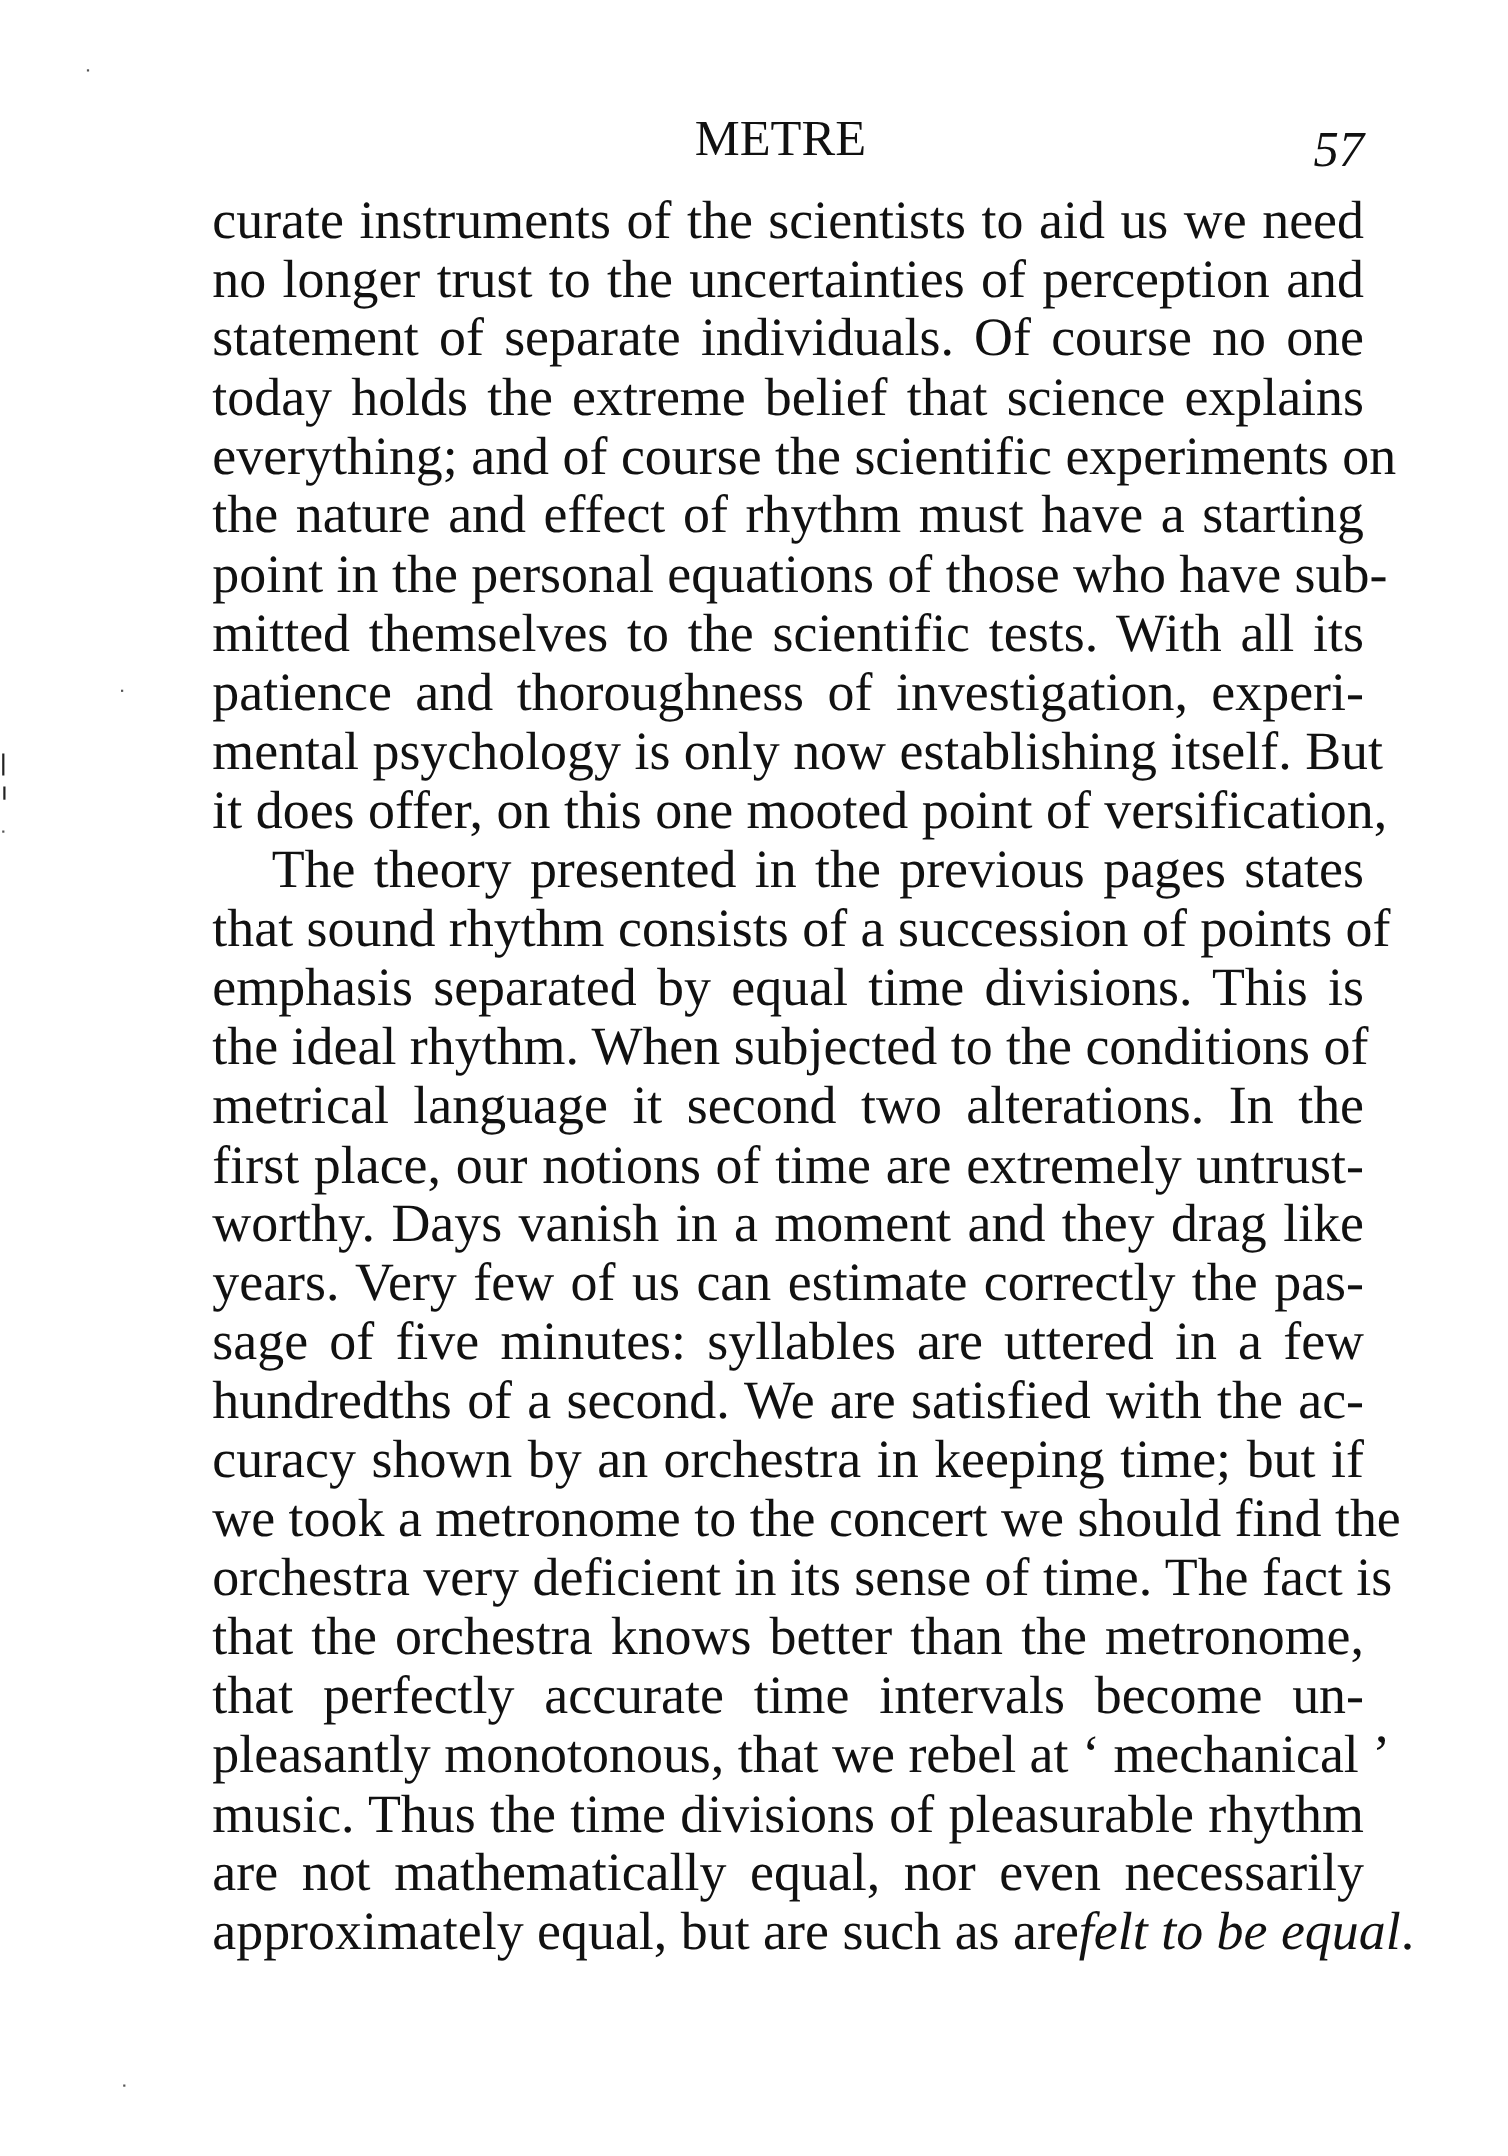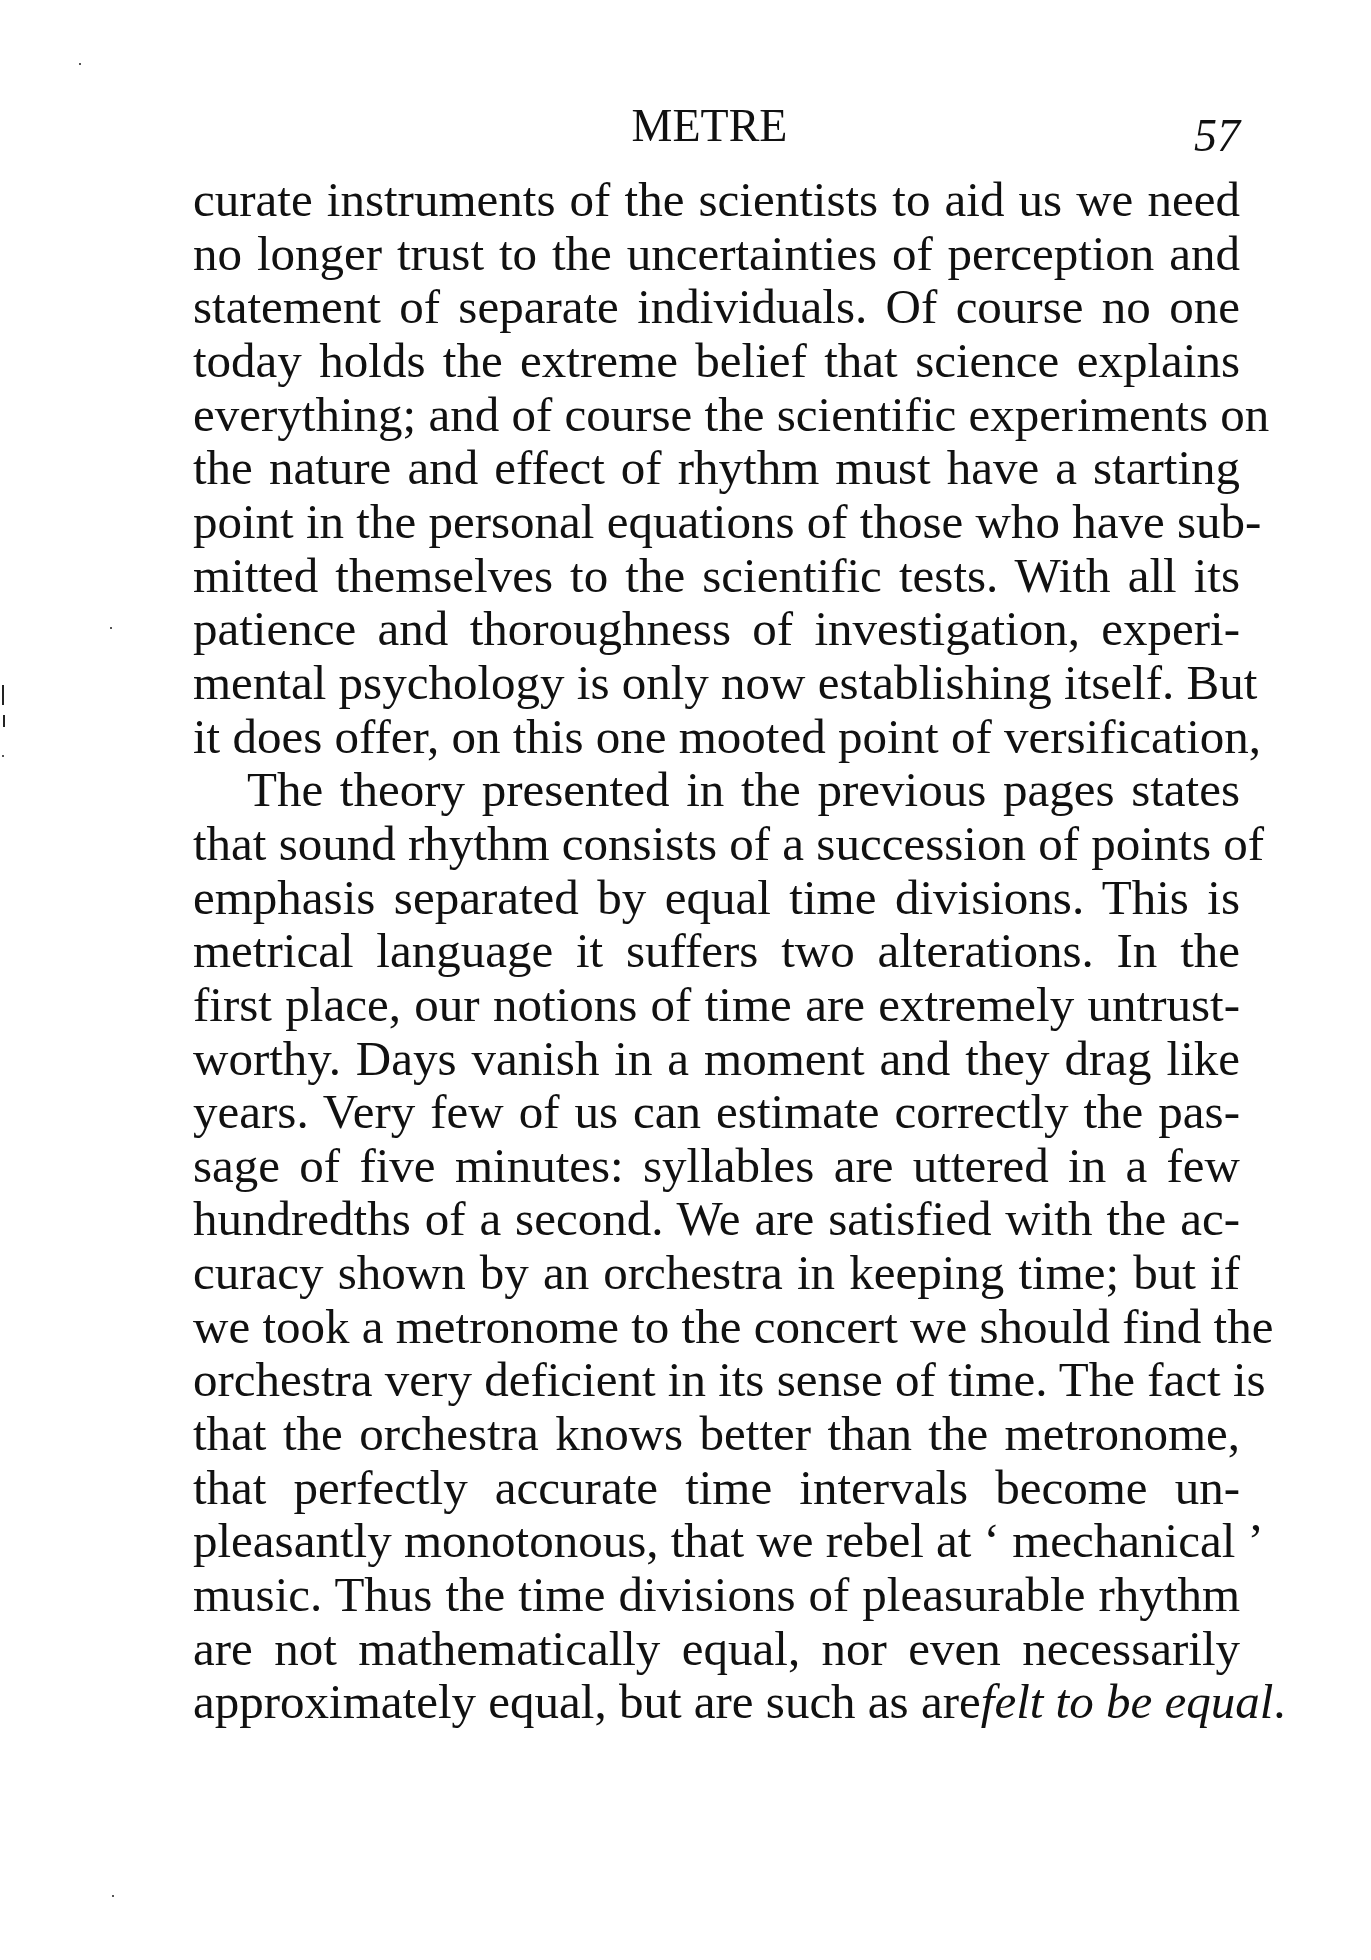--- a/index.html
+++ b/index.html
@@ -105,21 +105,22 @@
       <span class="line">point in the personal equations of those who have sub-</span>
       <span class="line">mitted themselves to the scientific tests.  With all its</span>
       <span class="line">patience and thoroughness of investigation, experi-</span>
       <span class="line">mental psychology is only now establishing itself.  But</span>
       <span class="line">it does offer, on this one mooted point of versification,</span>
     </div>
     <div>
       <span class="line indent">The theory presented in the previous pages states</span>
       <span class="line">that sound rhythm consists of a succession of points of</span>
       <span class="line">emphasis separated by equal time divisions.  This is</span>
-      <span class="line">metrical language it suffers two alterations.  In the</span>
+      <span class="line">the ideal rhythm.  When subjected to the conditions of</span>
+      <span class="line">metrical language it second two alterations.  In the</span>
       <span class="line">first place, our notions of time are extremely untrust-</span>
       <span class="line">worthy.  Days vanish in a moment and they drag like</span>
       <span class="line">years.  Very few of us can estimate correctly the pas-</span>
       <span class="line">sage of five minutes: syllables are uttered in a few</span>
       <span class="line">hundredths of a second.  We are satisfied with the ac-</span>
       <span class="line">curacy shown by an orchestra in keeping time; but if</span>
       <span class="line">we took a metronome to the concert we should find the</span>
       <span class="line">orchestra very deficient in its sense of time.  The fact is</span>
       <span class="line">that the orchestra knows better than the metronome,</span>
       <span class="line">that perfectly accurate time intervals become un-</span>

